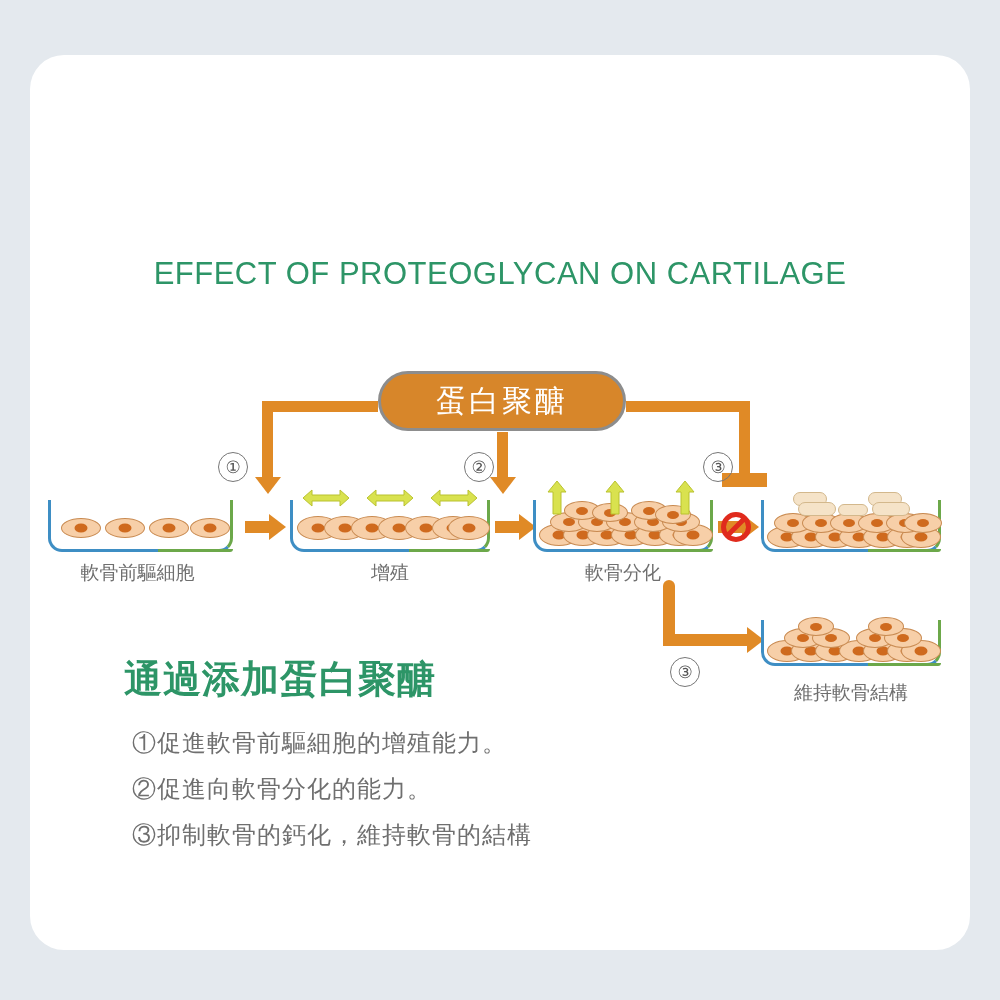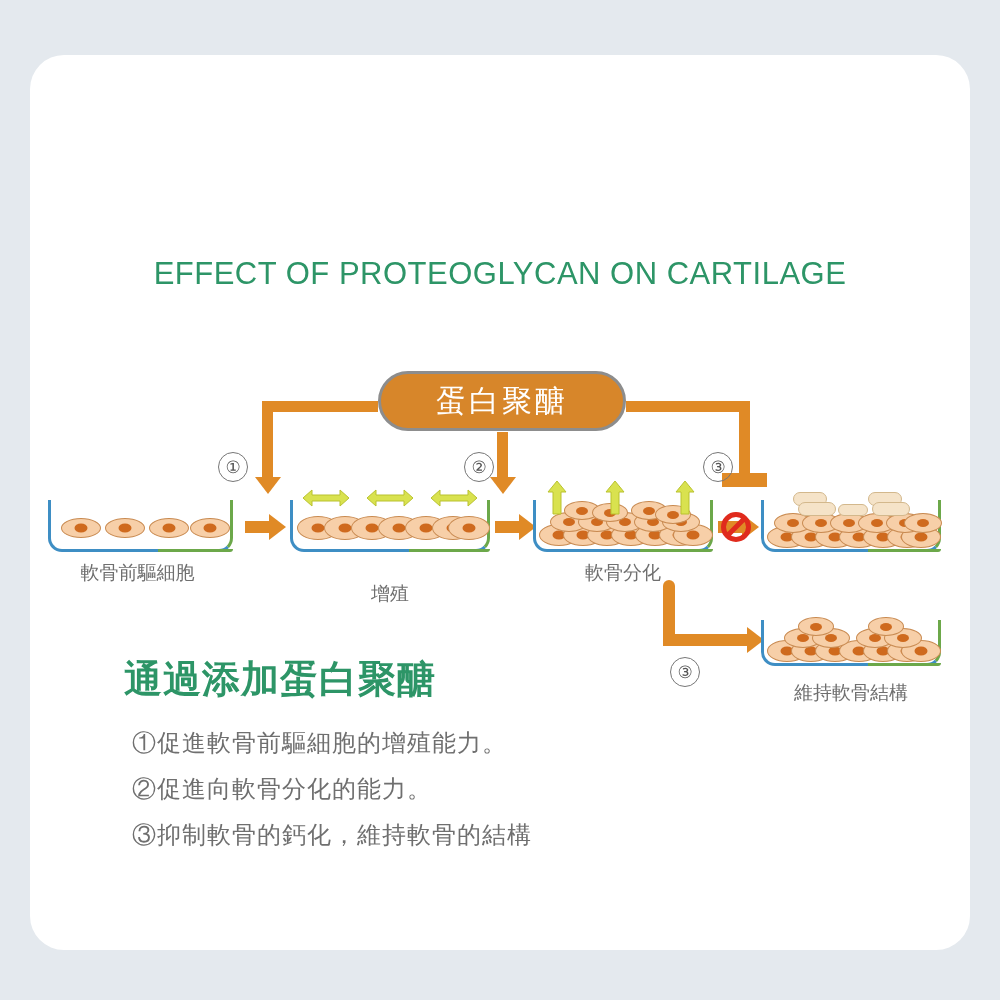--- a/index.html
+++ b/index.html
@@ -270,21 +270,21 @@
 
   <svg class="gy-arrow-h" style="left:303px; top:489px;" width="46" height="18" viewBox="0 0 46 18">
     <polygon points="0,9 9,1 9,6 37,6 37,1 46,9 37,17 37,12 9,12 9,17" fill="#d9e24f" stroke="#b9c22f" stroke-width="1"></polygon>
   </svg>
   <svg class="gy-arrow-h" style="left:367px; top:489px;" width="46" height="18" viewBox="0 0 46 18">
     <polygon points="0,9 9,1 9,6 37,6 37,1 46,9 37,17 37,12 9,12 9,17" fill="#d9e24f" stroke="#b9c22f" stroke-width="1"></polygon>
   </svg>
   <svg class="gy-arrow-h" style="left:431px; top:489px;" width="46" height="18" viewBox="0 0 46 18">
     <polygon points="0,9 9,1 9,6 37,6 37,1 46,9 37,17 37,12 9,12 9,17" fill="#d9e24f" stroke="#b9c22f" stroke-width="1"></polygon>
   </svg>
-  <div class="panel-label" style="left:290px; top:560px; width:200px;margin-top:21px;">增殖</div>
+  <div class="panel-label" style="left:290px; top:560px; width:200px;">增殖</div>
 
   <div class="bar" style="left:495px; top:521px; width:24px; height:12px;"></div>
   <div class="arrowhead-right" style="left:519px; top:514px;"></div>
 
   <div class="dish" style="left:533px; top:500px; width:180px; height:52px;">
 
     <div class="cell" style="left:3px;   top:24px; width:40px; height:22px;">
       <div class="nucleus" style="width:13px; height:9px;"></div>
       </div>
     <div class="cell" style="left:27px;  top:24px; width:40px; height:22px;">

